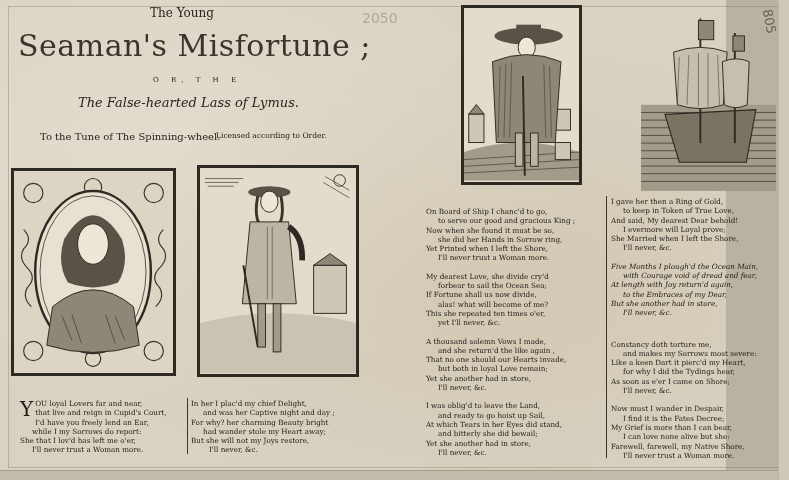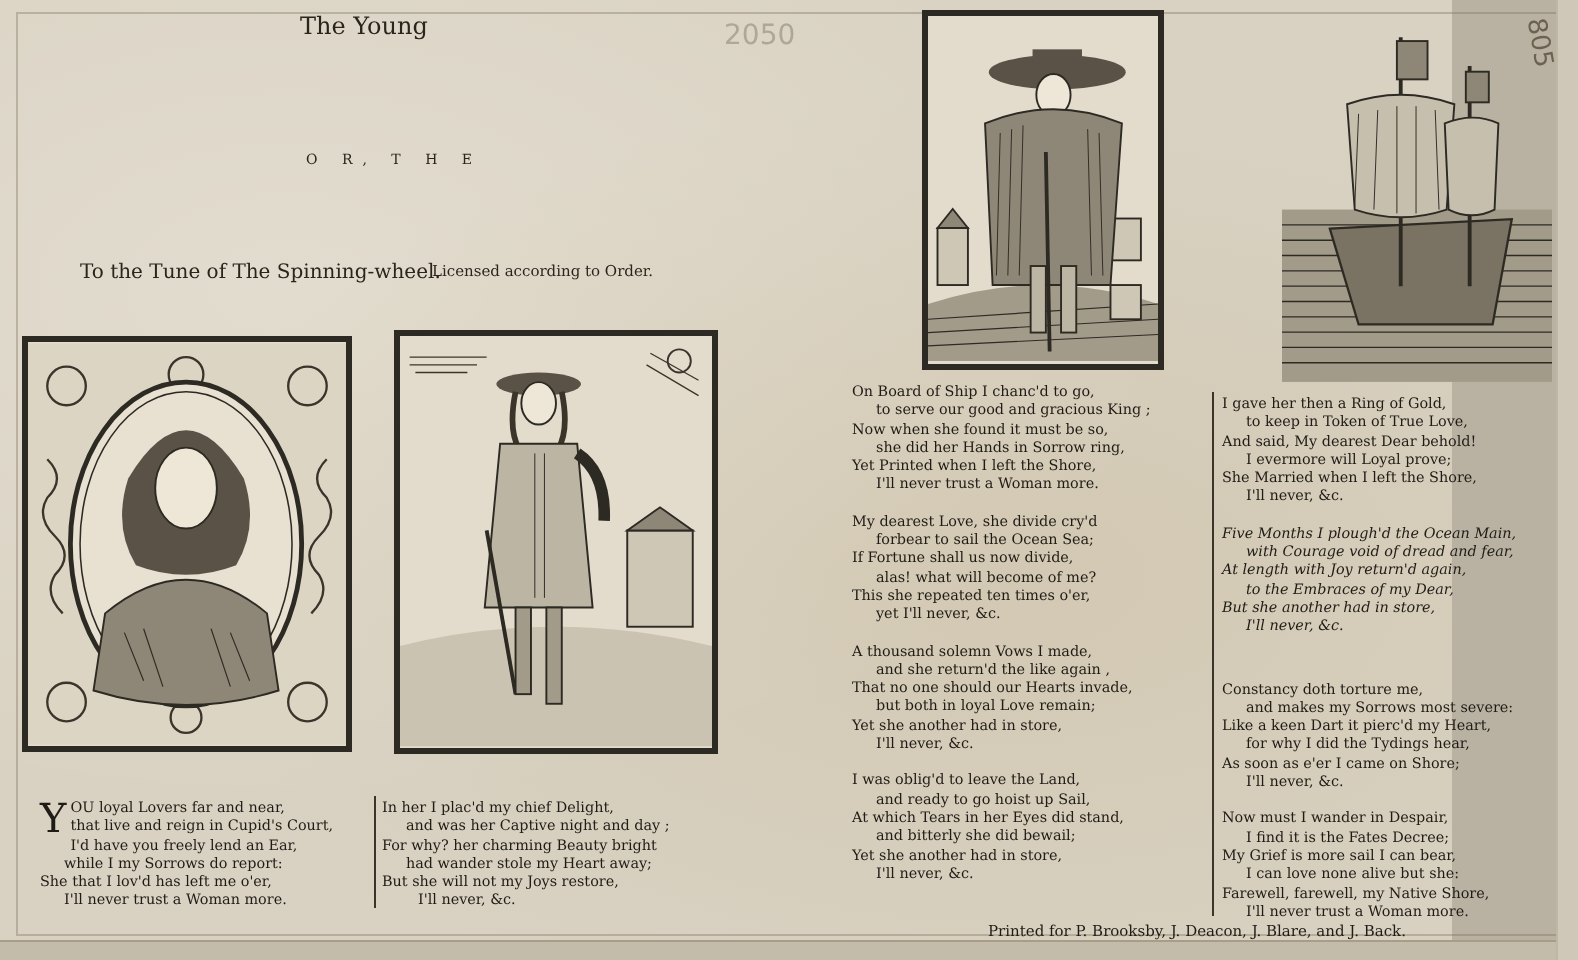--- a/index.html
+++ b/index.html
@@ -31,21 +31,23 @@
   .col-rule{position:absolute;width:1px;background:#3a342b;}
   .printer{position:absolute;left:494px;top:461px;font-size:7.5px;color:#1f1b15;white-space:nowrap;}
 </style>
 </head>
 <body>
 
 <div class="sheet">
   <div class="outer-border"></div>
 
   <div class="t-young">The Young</div>
+  <div class="t-main">Seaman's Misfortune ;</div>
   <div class="t-or">O R,  T H E</div>
+  <div class="t-sub">The False-hearted Lass of Lymus.</div>
   <div class="t-tune">To the Tune of The Spinning-wheel.</div>
   <div class="t-lic">Licensed according to Order.</div>
   <div class="t-annot">2050</div>
   <div class="t-pagenum">805</div>
 
   <div class="woodcut" style="left:11px;top:168px;width:165px;height:208px;">
     <svg viewBox="0 0 165 208">
       <rect x="0" y="0" width="165" height="208" fill="#ddd5c4"></rect>
       <g stroke="#3a342b" stroke-width="1.2" fill="none">
         <circle cx="20" cy="22" r="10"></circle>
@@ -176,21 +178,21 @@
   <div class="verse" style="left:191px;top:399px;">
     <span class="ln">In her I plac'd my chief Delight,</span>
     <span class="ln ind">and was her Captive night and day ;</span>
     <span class="ln">For why? her charming Beauty bright</span>
     <span class="ln ind">had wander stole my Heart away;</span>
     <span class="ln">But she will not my Joys restore,</span>
     <span class="ln ind2">I'll never, &amp;c.</span>
   </div>
 
   <div class="verse" style="left:426px;top:191px;">
-    <div style="margin-bottom:9px;">
+    <div style="margin-bottom:9px;margin-top:16px;">
       <span class="ln">On Board of Ship I chanc'd to go,</span>
       <span class="ln ind">to serve our good and gracious King ;</span>
       <span class="ln">Now when she found it must be so,</span>
       <span class="ln ind">she did her Hands in Sorrow ring,</span>
       <span class="ln">Yet Printed when I left the Shore,</span>
       <span class="ln ind">I'll never trust a Woman more.</span>
     </div>
     <div style="margin-bottom:9px;">
       <span class="ln">My dearest Love, she divide cry'd</span>
       <span class="ln ind">forbear to sail the Ocean Sea;</span>
@@ -239,24 +241,23 @@
       <span class="ln">Constancy doth torture me,</span>
       <span class="ln ind">and makes my Sorrows most severe:</span>
       <span class="ln">Like a keen Dart it pierc'd my Heart,</span>
       <span class="ln ind">for why I did the Tydings hear,</span>
       <span class="ln">As soon as e'er I came on Shore;</span>
       <span class="ln ind">I'll never, &amp;c.</span>
     </div>
     <div>
       <span class="ln">Now must I wander in Despair,</span>
       <span class="ln ind">I find it is the Fates Decree;</span>
-      <span class="ln">My Grief is more sail I can bear,</span>
+      <span class="ln">My Grief is more than I can bear,</span>
       <span class="ln ind">I can love none alive but she:</span>
       <span class="ln">Farewell, farewell, my Native Shore,</span>
       <span class="ln ind">I'll never trust a Woman more.</span>
     </div>
   </div>
 
-  <div class="printer">Printed for P. Brooksby, J. Deacon, J. Blare, and J. Back.</div>
 
   <div class="bottom-strip"></div>
   <div class="right-strip"></div>
 </div>
 
 </body></html>

